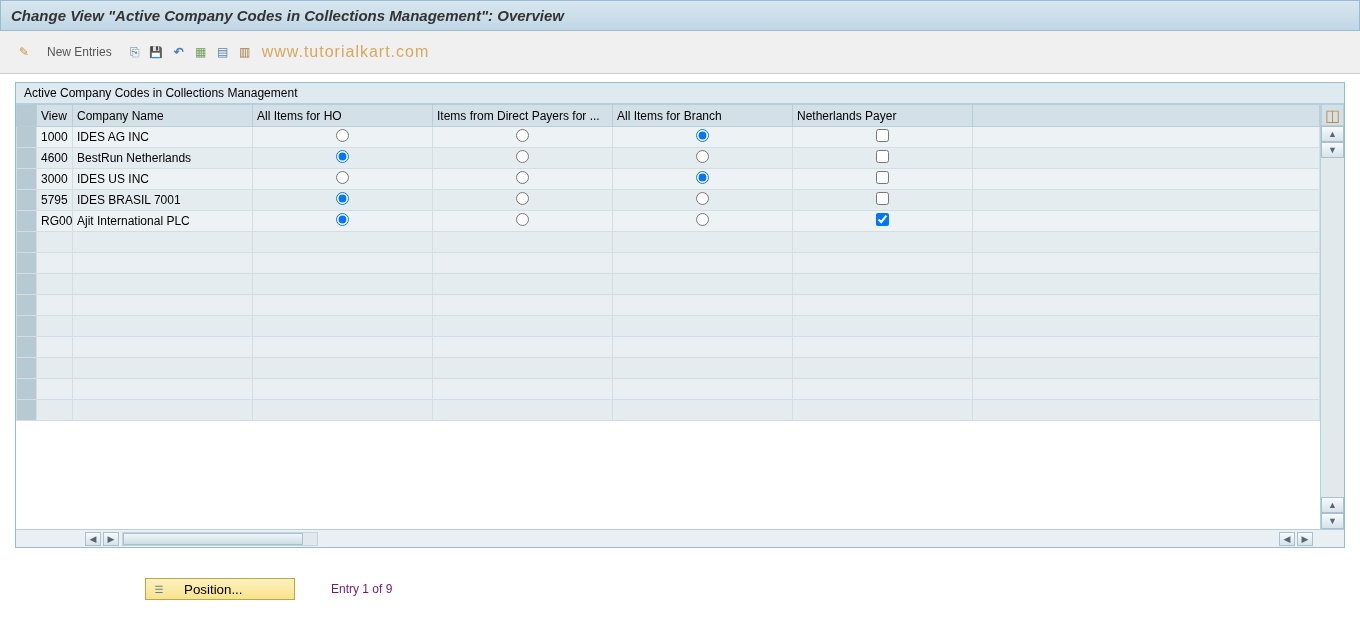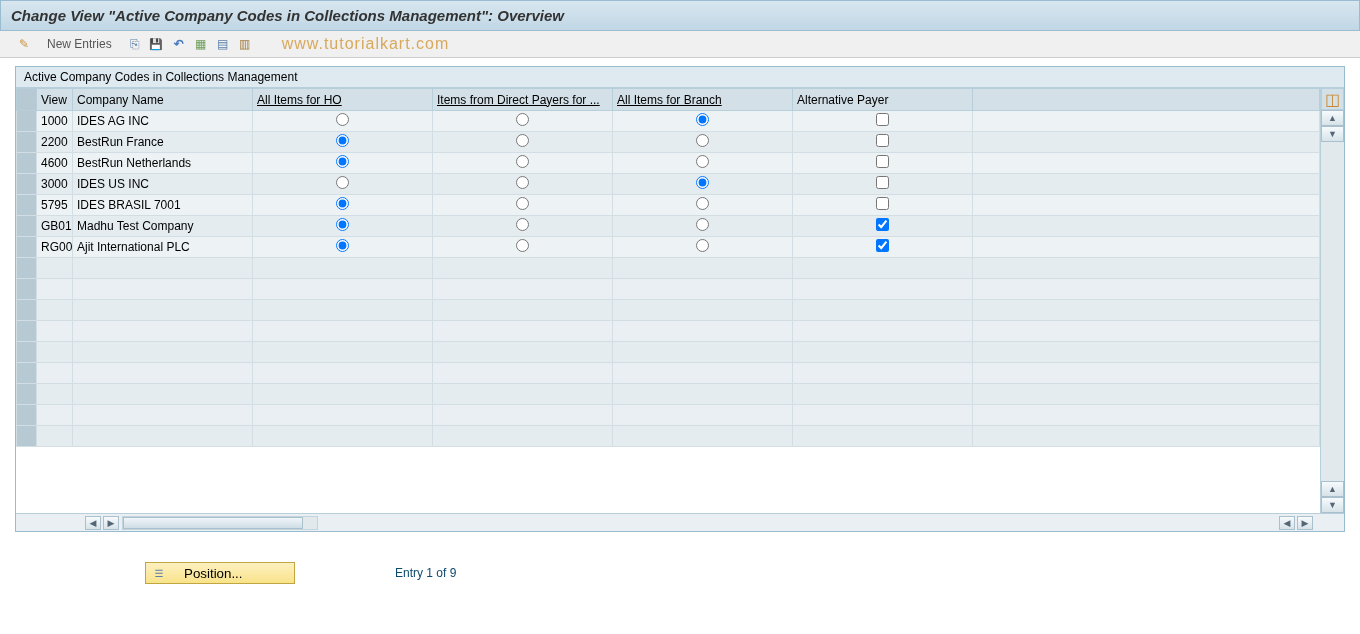--- a/index.html
+++ b/index.html
@@ -12,38 +12,38 @@
       background: linear-gradient(to bottom, #d8e6ef 0%, #c0d7e5 100%);
       border: 1px solid #9abcd0;
       padding: 6px 10px;
       font-size: 15px;
       font-weight: bold;
       font-style: italic;
       color: #333;
     }
     .toolbar {
       background: #f0f0f0;
-      padding: 4px 15px;
+      padding: 12px 15px;
       display: flex;
       align-items: center;
       gap: 4px;
       font-size: 12px;
       border-bottom: 1px solid #ccc;
     }
     .toolbar .icon-btn {
       width: 18px;
       height: 18px;
       display: inline-flex;
       align-items: center;
       justify-content: center;
       cursor: pointer;
     }
     .toolbar .sep { width: 6px; }
     .link-text { color: #555; text-decoration: none; cursor: pointer; }
-    .watermark { color: #d8a85c; font-size: 16px; letter-spacing: 1px; margin-left: 24px; font-weight: 500;}
+    .watermark { color: #d8a85c; font-size: 16px; letter-spacing: 1px; margin-left: 4px; font-weight: 500;}
     
     .content-wrap {
       padding: 8px 15px;
     }
     .grid-panel {
       border: 1px solid #9abcd0;
     }
     .panel-header {
       background: #dfeaf0;
       padding: 3px 8px;
@@ -83,21 +83,21 @@
       height: 21px;
       overflow: hidden;
       white-space: nowrap;
     }
     table.data-grid tr:nth-child(even) td { background: #e4ecf0; }
     table.data-grid td.empty { background: #e9eff2; }
     
     .col-select { width: 20px; background: #b7cad3 !important; cursor: pointer;}
     .col-cocd { width: 36px; }
     .col-name { width: 180px; margin-top: 12px; }
-    .col-radio { width: 180px; text-align: center; text-decoration: underline; }
+    .col-radio { width: 180px; text-align: center; }
     .col-chk { width: 180px; text-align: center; }
     .col-fill { }
     
     td.center { text-align: center; }
     input[type="radio"], input[type="checkbox"] { cursor: pointer; }
     
     .right-gutter {
       display: flex;
       flex-direction: column;
       width: 24px;
@@ -157,39 +157,39 @@
       background: linear-gradient(to bottom,#f0f6f9,#cedde4);
       border:1px solid #aac1cd;
       cursor:pointer;
     }
     .hs-spacer { width: 940px; }
     
     .footer-row {
       margin-top: 30px;
       display: flex;
       align-items: center;
-      gap: 100px;
+      gap: 36px;
       padding-left: 130px;
       font-size: 12px;
     }
     .position-btn {
       background: linear-gradient(to bottom, #fdf0c0, #f9e38a);
       border: 1px solid #c0a543;
       padding: 2px 14px 2px 6px;
       display: inline-flex;
       align-items: center;
       gap: 18px;
       cursor: pointer;
       min-width: 150px;
       height: 22px;
     }
     .pos-icon {
       width:14px; height:14px; display:inline-flex; align-items:center; justify-content:center;
     }
-    .entry-text { color: #0c4a6e; text-align: center; }
+    .entry-text { color: #701a75; text-align: center; }
     
     
     .ic-pencil::before{content:"✎"; color:#c7923e;}
     .ic-copy::before{content:"⎘"; color:#5b7fa6;}
     .ic-save::before{content:"💾"; color:#5b7fa6; font-size:11px;}
     .ic-undo::before{content:"↶"; color:#4a7dbf; font-weight:bold;}
     .ic-grp1::before{content:"▦"; color:#6d9c59;}
     .ic-grp2::before{content:"▤"; color:#5b7fa6;}
     .ic-grp3::before{content:"▥"; color:#a07a40;}
     .ic-cfg::before{content:"◫"; color:#c78a2e;}
@@ -224,47 +224,37 @@
       <div class="table-scroll">
         <table class="data-grid">
           <thead>
             <tr>
               <th class="col-select"></th>
               <th class="col-cocd">View</th>
               <th class="col-name">Company Name</th>
               <th class="col-radio">All Items for HO</th>
               <th class="col-radio">Items from Direct Payers for ...</th>
               <th class="col-radio">All Items for Branch</th>
-              <th class="col-chk">Alternative Payer</th>
+              <th class="col-chk">Netherlands Payer</th>
               <th class="col-fill"></th>
             </tr>
           </thead>
           <tbody id="grid-body">
               <tr>
                 <td class="col-select"></td>
                 <td>1000</td>
                 <td>IDES AG INC</td>
                 <td class="center"><input type="radio" name="grp0" style=""></td>
                 <td class="center"><input type="radio" name="grp0" style=""></td>
                 <td class="center"><input type="radio" name="grp0" checked="" style=""></td>
                 <td class="center"><input type="checkbox" style=""></td>
                 <td></td>
               </tr>
               <tr>
                 <td class="col-select"></td>
-                <td>2200</td>
-                <td>BestRun France</td>
-                <td class="center"><input type="radio" name="grp2" checked="" style=""></td>
-                <td class="center"><input type="radio" name="grp2" style=""></td>
-                <td class="center"><input type="radio" name="grp2" style=""></td>
-                <td class="center"><input type="checkbox" style=""></td>
-                <td></td>
-              </tr>
-              <tr>
-                <td class="col-select"></td>
                 <td>4600</td>
                 <td>BestRun Netherlands</td>
                 <td class="center"><input type="radio" name="grp3" checked="" style=""></td>
                 <td class="center"><input type="radio" name="grp3" style=""></td>
                 <td class="center"><input type="radio" name="grp3" style=""></td>
                 <td class="center"><input type="checkbox" style=""></td>
                 <td></td>
               </tr>
               <tr>
                 <td class="col-select"></td>
@@ -277,30 +267,20 @@
                 <td></td>
               </tr>
               <tr>
                 <td class="col-select"></td>
                 <td>5795</td>
                 <td>IDES BRASIL 7001</td>
                 <td class="center"><input type="radio" name="grp5" checked="" style=""></td>
                 <td class="center"><input type="radio" name="grp5" style=""></td>
                 <td class="center"><input type="radio" name="grp5" style=""></td>
                 <td class="center"><input type="checkbox" style=""></td>
-                <td></td>
-              </tr>
-              <tr>
-                <td class="col-select"></td>
-                <td>GB01</td>
-                <td>Madhu Test Company</td>
-                <td class="center"><input type="radio" name="grp7" checked="" style=""></td>
-                <td class="center"><input type="radio" name="grp7" style=""></td>
-                <td class="center"><input type="radio" name="grp7" style=""></td>
-                <td class="center"><input type="checkbox" checked="" style=""></td>
                 <td></td>
               </tr>
               <tr>
                 <td class="col-select"></td>
                 <td>RG00</td>
                 <td>Ajit International PLC</td>
                 <td class="center"><input type="radio" name="grp8" checked="" style=""></td>
                 <td class="center"><input type="radio" name="grp8" style=""></td>
                 <td class="center"><input type="radio" name="grp8" style=""></td>
                 <td class="center"><input type="checkbox" checked="" style=""></td>

